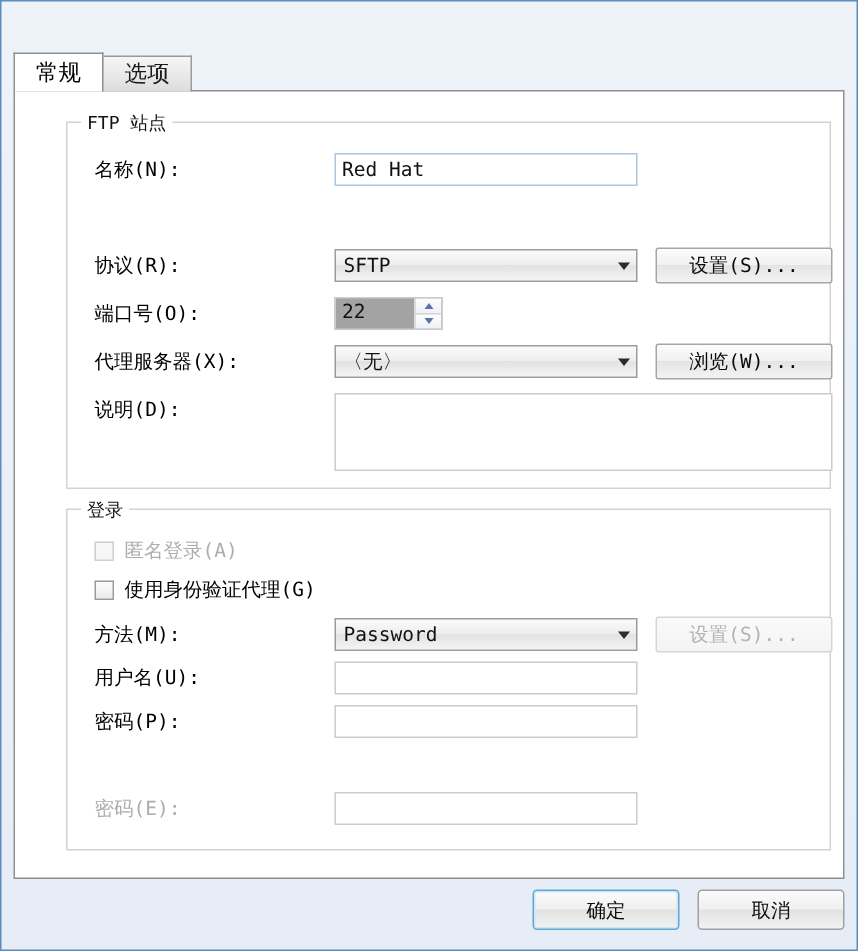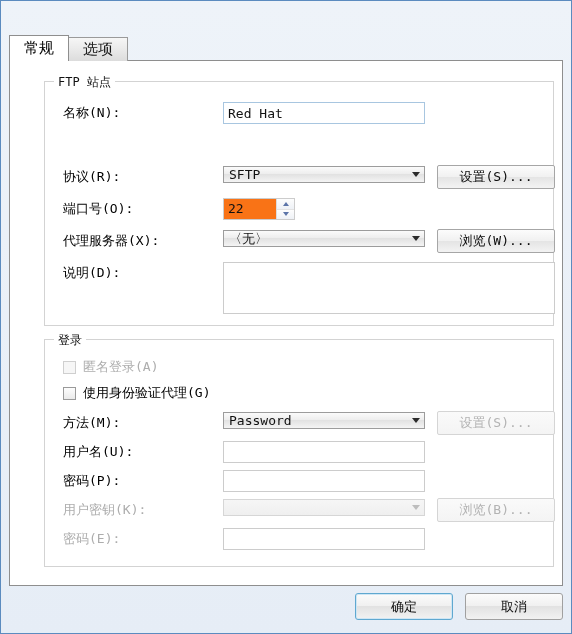--- a/index.html
+++ b/index.html
@@ -93,40 +93,40 @@
     outline:none;
   }
   .tbox.focused{border:1px solid #a8c6e0;box-shadow:inset 0 0 0 1px #fff;}
   .tarea{
     position:absolute;box-sizing:border-box;
     border:1px solid #ccc;background:#fff;
     font-family:"DejaVu Sans Mono","Liberation Mono",monospace;
     font-size:13px;color:#111;padding:3px 4px;resize:none;outline:none;
   }
   .combo{
-    position:absolute;box-sizing:border-box;height:17px;
+    position:absolute;box-sizing:border-box;height:22px;
     border:1px solid #9c9c9c;
     background:linear-gradient(to bottom,#fbfbfb 0%,#ededed 48%,#e2e2e2 50%,#f4f4f4 100%);
     font-family:"DejaVu Sans Mono","Liberation Mono",monospace;
     font-size:13px;color:#111;
     display:flex;align-items:center;
   }
   .combo .cval{padding-left:5px;flex:1;white-space:nowrap;overflow:hidden;}
   .combo .carrow{
     width:17px;height:100%;display:flex;align-items:center;justify-content:center;
   }
   .combo.dis{
     background:linear-gradient(to bottom,#f6f6f6 0%,#efefef 100%);
     border-color:#d6d6d6;color:#b0b0b0;
   }
   .arrow-dn{width:0;height:0;border-left:4px solid transparent;border-right:4px solid transparent;border-top:5px solid #2b2b2b;}
   .combo.dis .arrow-dn{border-top-color:#bdbdbd;}
   
   .spin{position:absolute;box-sizing:border-box;height:22px;display:flex;
-    border:1px solid #ccc;background:#f97316;}
+    border:1px solid #ccc;background:#a3a3a3;}
   .spin .sval{
     flex:1;font-family:"DejaVu Sans Mono","Liberation Mono",monospace;
     font-size:13px;color:#111;padding:0 4px;line-height:20px;
   }
   .spin .sbtns{width:17px;display:flex;flex-direction:column;border-left:1px solid #dcdcdc;}
   .spin .sbtn{
     flex:1;display:flex;align-items:center;justify-content:center;
     background:linear-gradient(to bottom,#fdfdfd,#eef1f6);
   }
   .spin .sbtn:first-child{border-bottom:1px solid #e3e3e3;}
@@ -263,30 +263,20 @@
       <div class="row" style="top:101px;">
         <div class="lbl">用户名(U):</div>
         <input class="tbox" style="left: 178px; top: 0px; width: 202px;" value="">
       </div>
 
       <div class="row" style="top:130px;">
         <div class="lbl">密码(P):</div>
         <input class="tbox" style="left: 178px; top: 0px; width: 202px;" value="">
       </div>
 
-      <div class="row" style="top:159px;">
-        <div class="lbl dis">用户密钥(K):</div>
-        <div class="combo dis" style="left:178px;top:0;width:202px;">
-          <div class="cval"></div>
-          <div class="carrow">
-              <div class="arrow-dn"></div>
-            </div>
-        </div>
-        <div class="sbtnbox dis" style="left:392px;top:-1px;width:118px;">浏览(B)...</div>
-      </div>
 
       <div class="row" style="top:188px;">
         <div class="lbl dis">密码(E):</div>
         <input class="tbox" style="left: 178px; top: 0px; width: 202px;" value="">
       </div>
     </div>
 
   </div>
 
   <div class="footer">

